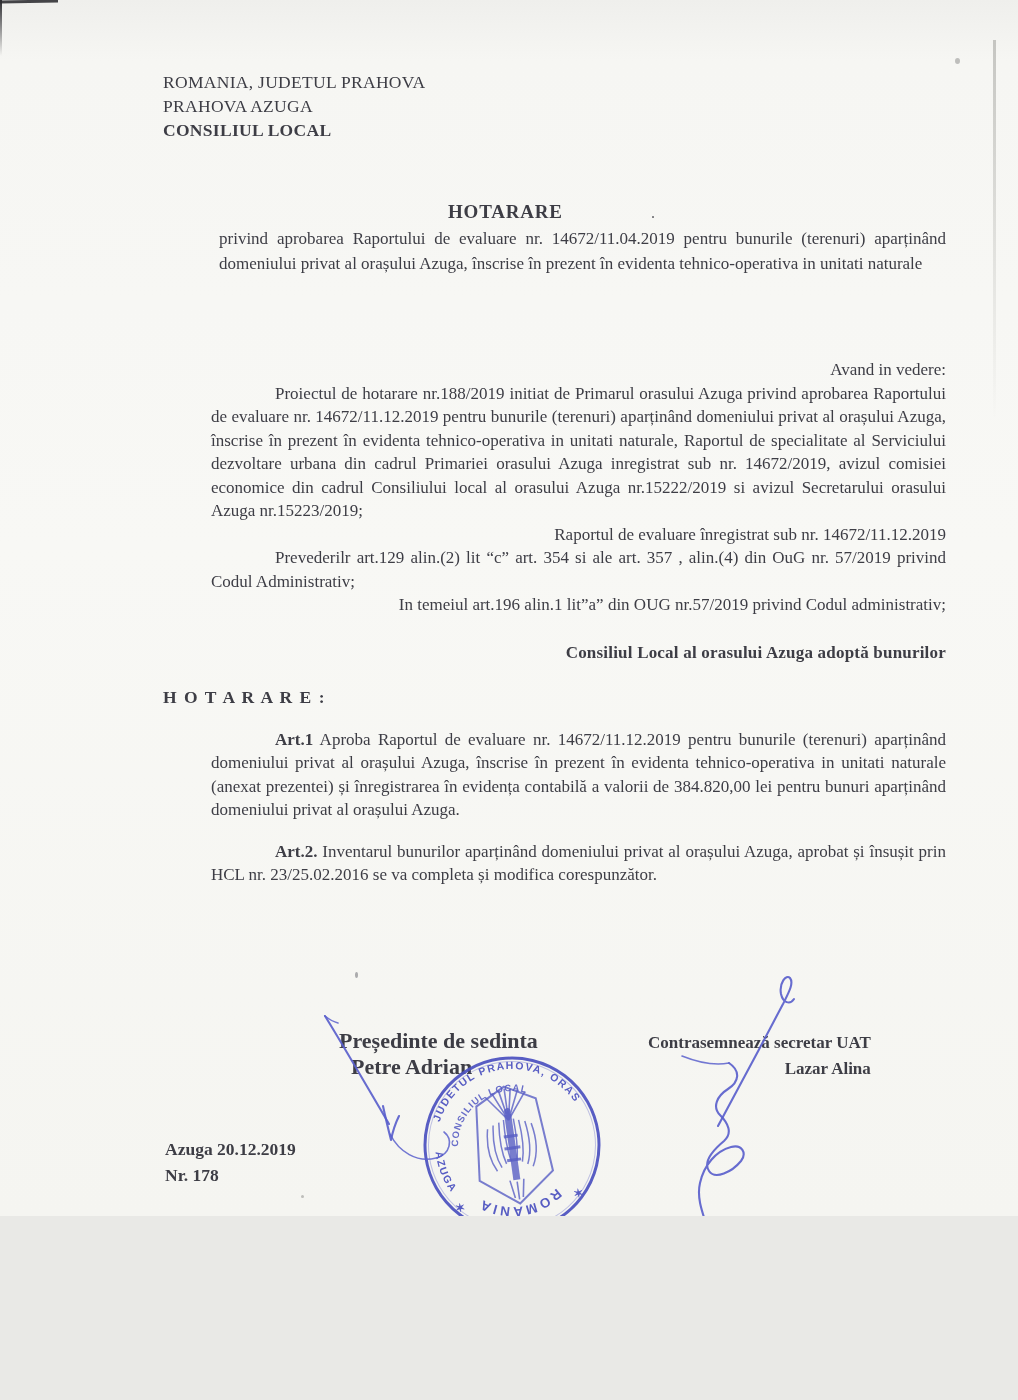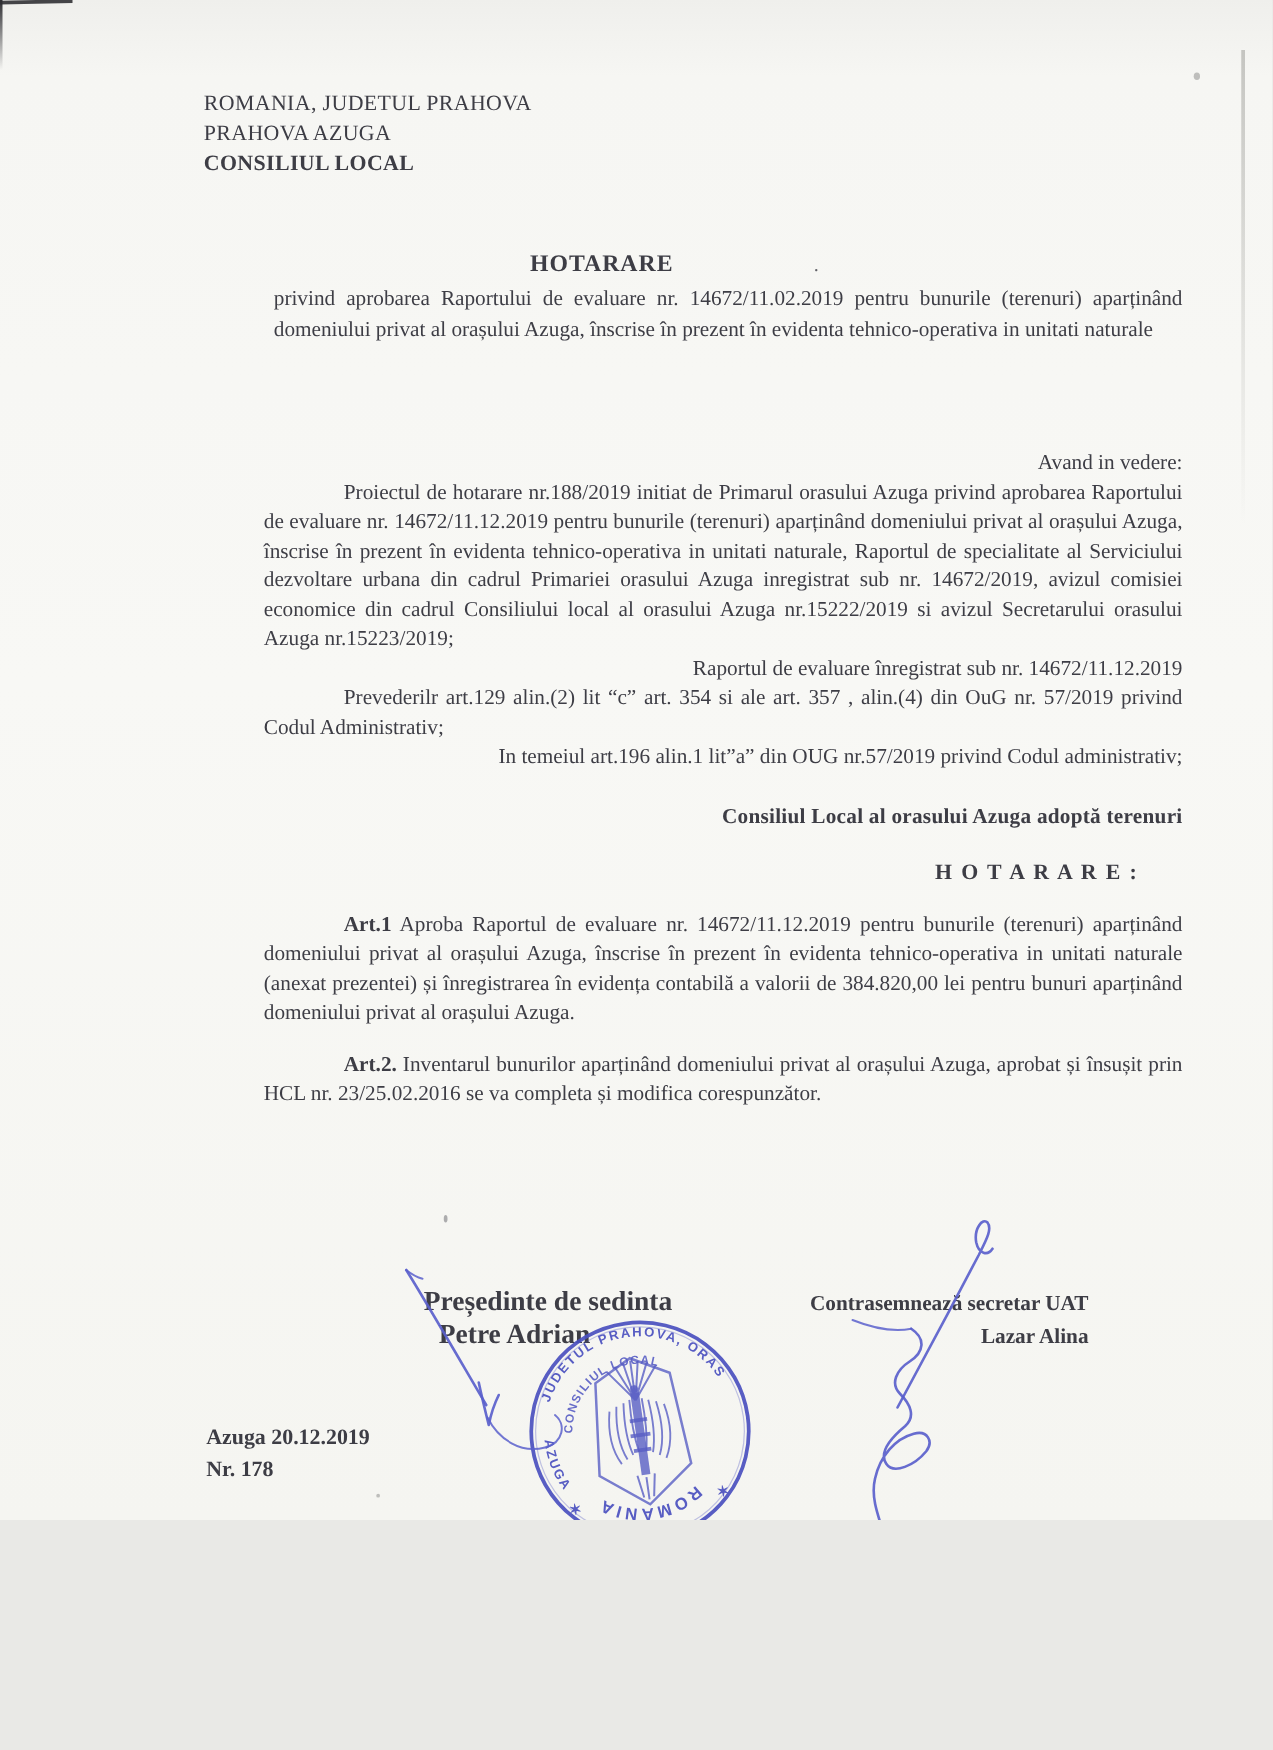--- a/index.html
+++ b/index.html
@@ -8,29 +8,29 @@
   }
   .page{
     position:relative; width:1018px; height:1216px; margin:0 auto; overflow:hidden;
     background:linear-gradient(180deg,#efefec 0%, #f6f6f3 5%, #f8f8f5 45%, #f5f5f1 100%);
     font-family:"Liberation Serif","DejaVu Serif",serif;
     color:var(--ink);
   }
   
   .letterhead{position:absolute; left:163px; top:70px; font-size:17.5px; line-height:24px; letter-spacing:.3px;}
   .b{font-weight:bold;}
-  .doc-title{position:absolute; left:424px; top:201px; font-size:19px; font-weight:bold; letter-spacing:.8px;}
+  .doc-title{position:absolute; left:448px; top:201px; font-size:19px; font-weight:bold; letter-spacing:.8px;}
   .title-dot{position:absolute; left:651px; top:204px; font-size:16px; opacity:.8;}
   .subtitle{position:absolute; left:219px; top:227px; width:727px; margin:0; font-size:17px; line-height:24.5px; text-align:justify;}
   .body{position:absolute; left:163px; top:358px; width:783px; font-size:17px; line-height:23.5px;}
   .para{margin:0;text-align:right;}
   .ind{text-indent:64px;}
   .just{text-align:justify;margin-left:48px;}
   .adoption{margin-top:24px; letter-spacing:.2px;}
-  .decision-heading{margin-top:22px; width:748px; text-align:right; font-size:17.5px; letter-spacing:1.5px;}
+  .decision-heading{margin-top:22px; width:748px; text-align:left; font-size:17.5px; letter-spacing:1.5px;}
   .art{margin-top:18px;}
   .sig-left{position:absolute; left:339px; top:1028px; font-weight:bold; font-size:22px; line-height:26px;}
   .sig-left .name{margin-left:12px;}
   .sig-right{position:absolute; left:648px; top:1030px; font-weight:bold; font-size:17px; line-height:26px;text-align:right;}
   .sig-right .name{margin-left:32px;}
   .doc-footer{position:absolute; left:165px; top:1136px; font-weight:bold; font-size:17.5px; line-height:26px;}
   
   .stamp{position:absolute; left:419px; top:1052px; width:186px; height:186px; opacity:.92; filter:blur(.3px);}
   .stamp-ring{fill:none; stroke:var(--stamp_ink); stroke-width:3;}
   .stamp-ring.thin{stroke-width:1; opacity:.35;}
@@ -75,30 +75,30 @@
     </div>
 
   <header class="letterhead">
     <div>ROMANIA, JUDETUL PRAHOVA</div>
     <div>PRAHOVA  AZUGA</div>
     <div class="b">CONSILIUL LOCAL</div>
   </header>
 
   <div class="doc-title">HOTARARE</div>
   <div class="title-dot">.</div>
-  <p class="subtitle">privind aprobarea Raportului de evaluare nr. 14672/11.02.2019 pentru bunurile (terenuri) aparținând domeniului privat al  orașului Azuga, înscrise în prezent în evidenta tehnico-operativa in unitati naturale</p>
+  <p class="subtitle">privind aprobarea Raportului de evaluare nr. 14672/11.04.2019 pentru bunurile (terenuri) aparținând domeniului privat al  orașului Azuga, înscrise în prezent în evidenta tehnico-operativa in unitati naturale</p>
 
   <div class="body">
     <p class="para ind">Avand in vedere:</p>
     <p class="para ind just">Proiectul de hotarare nr.188/2019 initiat de Primarul orasului Azuga privind aprobarea Raportului de evaluare nr. 14672/11.12.2019 pentru bunurile (terenuri) aparținând domeniului privat al  orașului Azuga, înscrise în prezent în evidenta tehnico-operativa in unitati naturale, Raportul de specialitate al Serviciului dezvoltare urbana din cadrul Primariei orasului Azuga inregistrat sub nr. 14672/2019,  avizul comisiei economice din cadrul Consiliului local al orasului Azuga nr.15222/2019 si avizul Secretarului orasului Azuga nr.15223/2019;</p>
     <p class="para ind">Raportul de evaluare înregistrat sub nr. 14672/11.12.2019</p>
     <p class="para ind just">Prevederilr  art.129 alin.(2) lit “c”  art. 354 si ale art. 357 , alin.(4) din OuG nr. 57/2019 privind Codul Administrativ;</p>
     <p class="para ind">In temeiul art.196 alin.1 lit”a” din OUG nr.57/2019 privind Codul administrativ;</p>
 
-    <p class="para ind b adoption">Consiliul Local al orasului Azuga adoptă terenuri</p>
+    <p class="para ind b adoption">Consiliul Local al orasului Azuga adoptă bunurilor</p>
     <p class="para b decision-heading">H O T A R A R E :</p>
 
     <p class="para ind just art"><span class="b">Art.1</span> <span>Aproba Raportul de evaluare nr. 14672/11.12.2019 pentru bunurile (terenuri) aparținând domeniului privat al  orașului Azuga, înscrise în prezent în evidenta tehnico-operativa in unitati naturale (anexat prezentei) și înregistrarea în evidența contabilă a valorii de 384.820,00 lei pentru bunuri aparținând domeniului privat al orașului Azuga.</span></p>
     <p class="para ind just art"><span class="b">Art.2.</span> <span>Inventarul bunurilor aparținând domeniului privat  al orașului Azuga, aprobat și însușit prin HCL nr. 23/25.02.2016 se va completa și modifica corespunzător.</span></p>
   </div>
 
   <div class="sig-left">
     <div>Președinte de sedinta</div>
     <div class="name">Petre  Adrian</div>
   </div>

